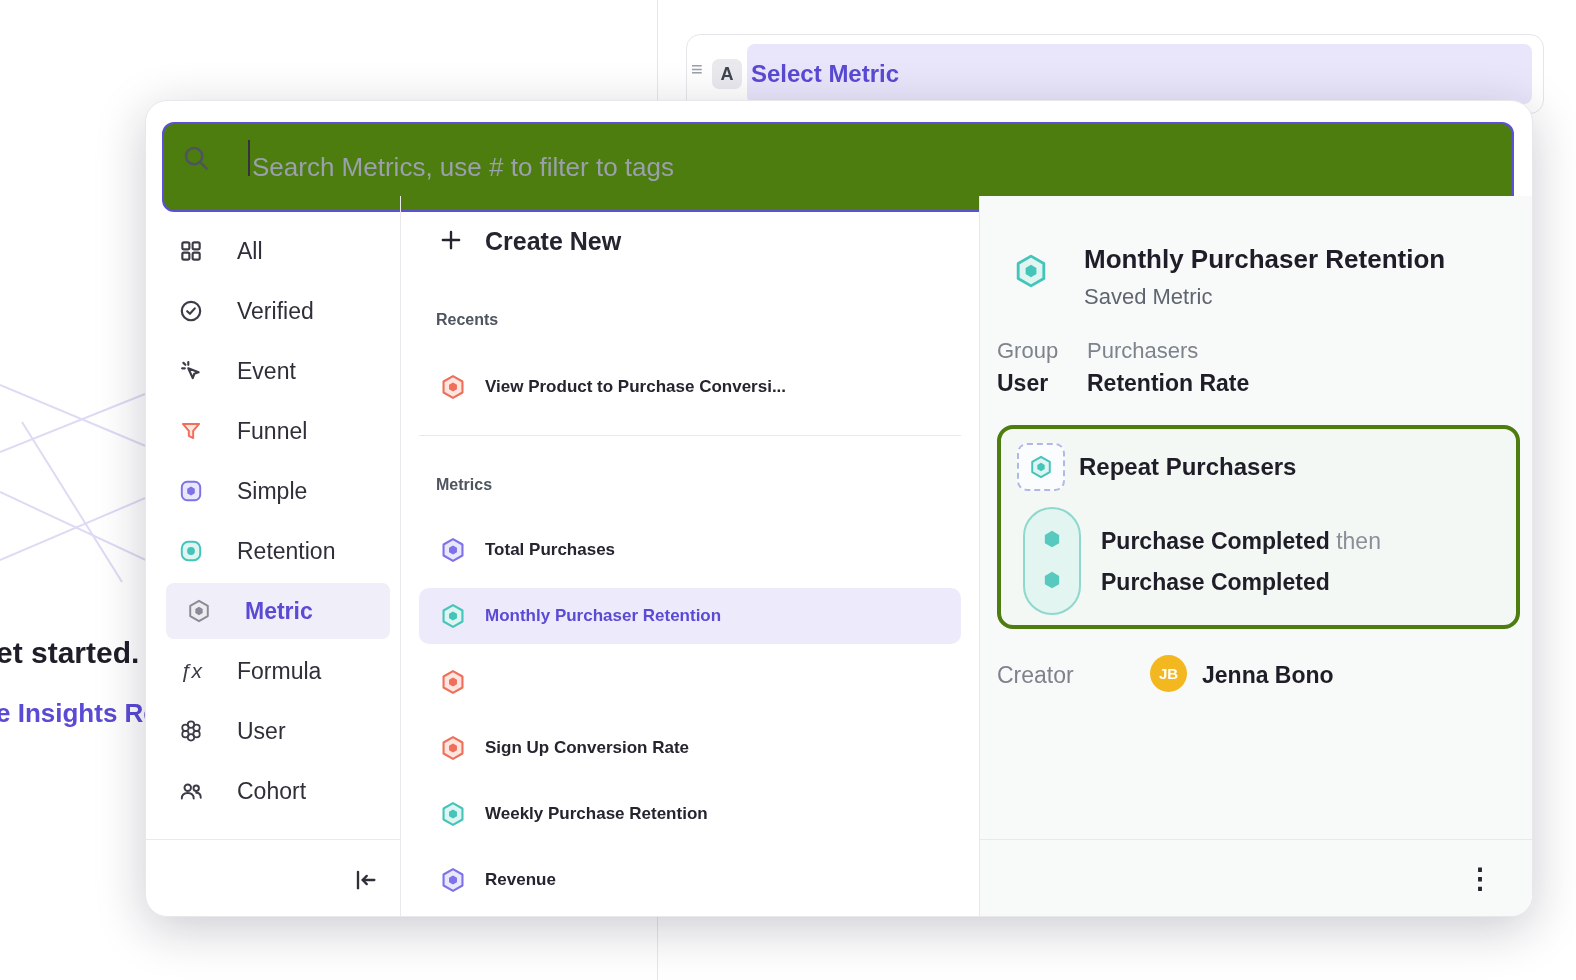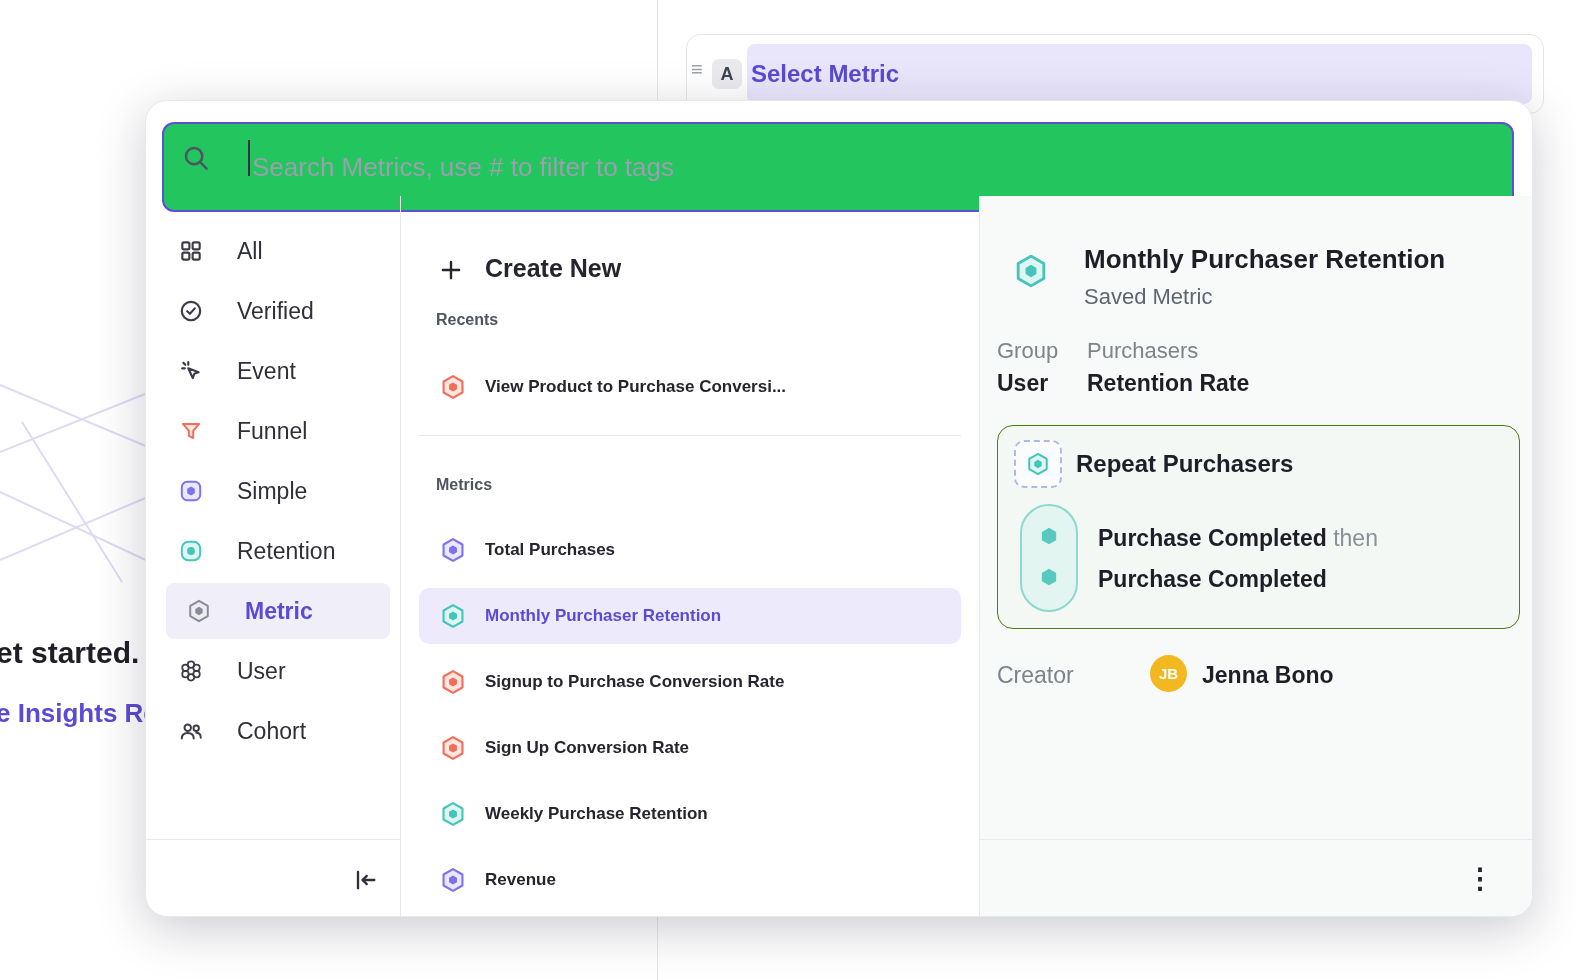--- a/index.html
+++ b/index.html
@@ -16,57 +16,57 @@
 
   .picker-card{left:686px;top:34px;width:858px;height:80px;background:#fff;border:1px solid #e6e6ea;border-radius:14px;}
   .drag-glyph{left:4px;top:24px;font-size:20px;color:#9aa1ab;line-height:1;}
   .type-badge{left:25px;top:24px;width:30px;height:30px;background:#e9e9ee;border-radius:7px;display:flex;align-items:center;justify-content:center;font-size:18px;font-weight:700;color:#3f4450;}
   .picker-field{left:60px;top:9px;right:11px;height:60px;background:#e9e6fb;border-radius:8px;display:flex;align-items:center;padding-left:4px;cursor:pointer;}
   .picker-field span{font-size:24px;font-weight:700;color:#5a4ad4;}
 
   
   .modal{left:145px;top:100px;width:1388px;height:817px;background:#fff;border:1px solid #e8e8ec;border-radius:22px;box-shadow:0 12px 50px rgba(25,25,50,.22);overflow:hidden;z-index:5;}
 
-  .search-bar{left:16px;top:21px;right:18px;height:90px;border:2px solid #5d4fd8;border-radius:12px;background:#22c55e;}
+  .search-bar{left:16px;top:21px;right:18px;height:90px;border:2px solid #5d4fd8;border-radius:12px;background:#4d7c0f;}
   .search-icon{left:17px;top:19px;}
   .caret{left:84px;top:16px;width:2px;height:36px;background:#33323e;}
   .search-input{position:absolute;left:88px;top:0;width:calc(100% - 100px);height:100%;border:none;outline:none;background:transparent;font-family:"Liberation Sans",sans-serif;font-size:26px;color:#25242f;}
   .search-input::placeholder{color:#9aa0ac;opacity:1;}
 
   
   .sidebar{left:0;top:95px;width:255px;height:722px;border-right:1px solid #e9e9ed;padding-top:27px;}
   .side-item{height:56px;margin:0 10px 4px 12px;border-radius:8px;display:flex;align-items:center;gap:33px;padding-left:20px;cursor:pointer;}
   .side-item .lbl{font-size:23px;color:#2f2f3a;}
   .side-item.selected{background:#f0eef9;margin-left:20px;}
   .side-item.selected .lbl{color:#5a4ad4;font-weight:700;}
   .fx-glyph{font-size:21px;font-style:italic;color:#3c3c48;width:26px;text-align:center;}
   .side-footer{position:absolute;left:0;bottom:0;width:255px;height:79px;border-top:1px solid #e9e9ed;}
   .collapse-btn{position:absolute;right:22px;top:26px;width:28px;height:28px;cursor:pointer;}
 
   .mid-col{left:255px;top:95px;width:578px;height:722px;}
-  .create-row{margin:31px 18px 0 0;height:56px;display:flex;align-items:flex-end;gap:21px;padding-left:37px;cursor:pointer;}
+  .create-row{margin:31px 18px 0 0;height:56px;display:flex;align-items:flex-start;gap:21px;padding-left:37px;cursor:pointer;}
   .create-row .lbl{font-size:25px;font-weight:700;color:#25242f;}
   .sect-title{margin:25px 0 0 35px;font-size:16px;font-weight:700;color:#4e5560;line-height:24px;}
   .sect-title.metrics{margin-top:37px;}
   .m-row{margin:27px 18px 0 18px;height:56px;border-radius:10px;display:flex;align-items:center;gap:18px;padding-left:20px;cursor:pointer;}
   .m-row.tight{margin-top:10px;}
   .m-row.first{margin-top:25px;}
   .m-row .lbl{font-size:17px;font-weight:700;color:#25242f;white-space:nowrap;}
   .m-row.selected{background:#edeafb;}
   .m-row.selected .lbl{color:#5a4ad4;}
   .mid-divider{margin:20px 18px 0 18px;height:1px;background:#e9e9ed;}
 
   .detail{left:833px;top:95px;width:555px;height:722px;background:#f8faf9;border-left:1px solid #e9e9ed;}
   .d-hex{left:32px;top:56px;}
   .d-title{left:104px;top:48px;font-size:26px;font-weight:700;color:#1f1e28;white-space:nowrap;}
   .d-sub{left:104px;top:88px;font-size:22px;color:#5f6570;}
   .d-lab{position:absolute;font-size:22px;color:#7d828c;}
   .d-val{position:absolute;font-size:23px;font-weight:700;color:#1f1e28;}
 
-  .def-card{left:17px;top:229px;width:523px;height:204px;background:#f3f8f5;border:1px solid #4d7c0f;border-radius:16px;}
+  .def-card{left:17px;top:229px;width:523px;height:204px;background:#f3f8f5;border:4px solid #4d7c0f;border-radius:16px;}
   .dashed-box{left:16px;top:14px;width:48px;height:48px;border:2px dashed #b0b8e8;border-radius:10px;background:#fbfcfe;display:flex;align-items:center;justify-content:center;}
   .def-title{left:78px;top:24px;font-size:24px;font-weight:700;color:#1f1e28;}
   .steps-pill{left:22px;top:78px;width:58px;height:108px;border:2px solid #8ed8cd;border-radius:30px;background:#e2f5f1;display:flex;flex-direction:column;align-items:center;padding-top:19px;gap:19px;}
   .step-line{position:absolute;left:100px;font-size:23px;white-space:nowrap;}
   .step-line .b{font-weight:700;color:#1f1e28;}
   .step-line .g{color:#8a8f98;}
 
   .creator-lab{left:17px;top:466px;font-size:23px;color:#7d828c;}
   .avatar{left:170px;top:459px;width:37px;height:37px;border-radius:50%;background:#f3b71f;display:flex;align-items:center;justify-content:center;font-size:15px;font-weight:700;color:#fff;}
   .creator-name{left:222px;top:466px;font-size:23px;font-weight:700;color:#1f1e28;}
@@ -170,20 +170,24 @@
       </div>
 
       <div class="side-item selected">
         <svg class="hexbadge gray" width="26" height="26" viewBox="0 0 24 24">
           <path class="hb-outer" d="M12 2.6 L20.1 7.3 V16.7 L12 21.4 L3.9 16.7 V7.3 Z"></path>
           <path class="hb-inner" d="M12 8.1 L15.4 10.05 V13.95 L12 15.9 L8.6 13.95 V10.05 Z"></path>
         </svg>
         <span class="lbl">Metric</span>
       </div>
 
+      <div class="side-item">
+        <span class="fx-glyph">ƒx</span>
+        <span class="lbl">Formula</span>
+      </div>
 
       <div class="side-item">
         <svg width="26" height="26" viewBox="0 0 24 24" fill="none" stroke="#3c3c48" stroke-width="1.6">
           <circle cx="12" cy="6.2" r="3"></circle>
             <circle cx="17.1" cy="9.1" r="3"></circle>
             <circle cx="17.1" cy="14.9" r="3"></circle>
           <circle cx="12" cy="17.8" r="3"></circle>
             <circle cx="6.9" cy="14.9" r="3"></circle>
             <circle cx="6.9" cy="9.1" r="3"></circle>
         </svg>
@@ -248,21 +252,20 @@
           <path class="hb-inner" d="M12 8.1 L15.4 10.05 V13.95 L12 15.9 L8.6 13.95 V10.05 Z"></path>
         </svg>
         <span class="lbl">Monthly Purchaser Retention</span>
       </div>
 
       <div class="m-row tight">
         <svg class="hexbadge red" width="28" height="28" viewBox="0 0 24 24">
           <path class="hb-outer" d="M12 2.6 L20.1 7.3 V16.7 L12 21.4 L3.9 16.7 V7.3 Z"></path>
           <path class="hb-inner" d="M12 8.1 L15.4 10.05 V13.95 L12 15.9 L8.6 13.95 V10.05 Z"></path>
         </svg>
-        <span class="lbl">Signup to Purchase Conversion Rate</span>
       </div>
 
       <div class="m-row tight">
         <svg class="hexbadge red" width="28" height="28" viewBox="0 0 24 24">
           <path class="hb-outer" d="M12 2.6 L20.1 7.3 V16.7 L12 21.4 L3.9 16.7 V7.3 Z"></path>
           <path class="hb-inner" d="M12 8.1 L15.4 10.05 V13.95 L12 15.9 L8.6 13.95 V10.05 Z"></path>
         </svg>
         <span class="lbl">Sign Up Conversion Rate</span>
       </div>
 

